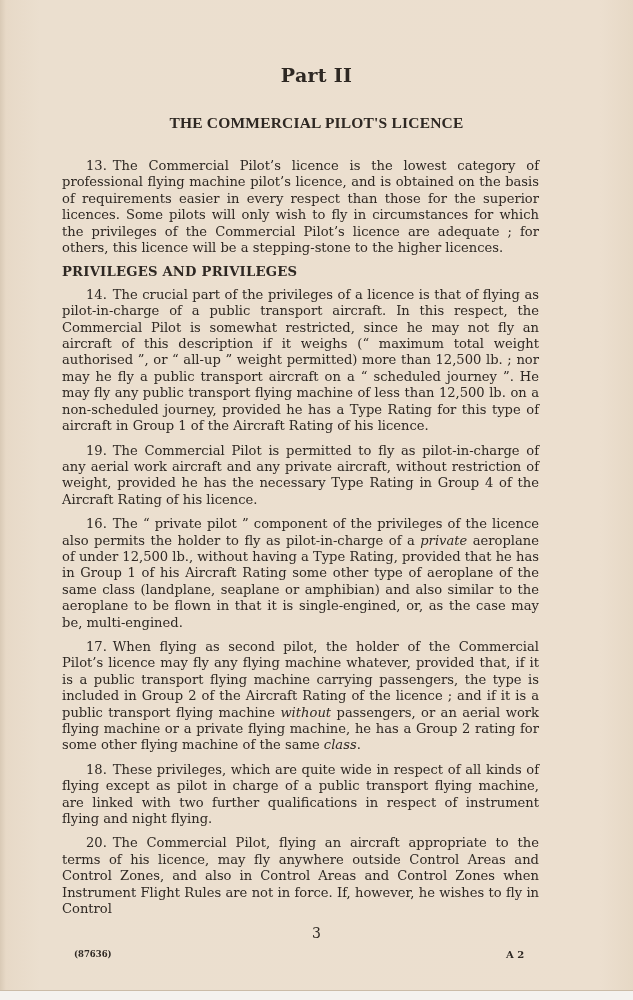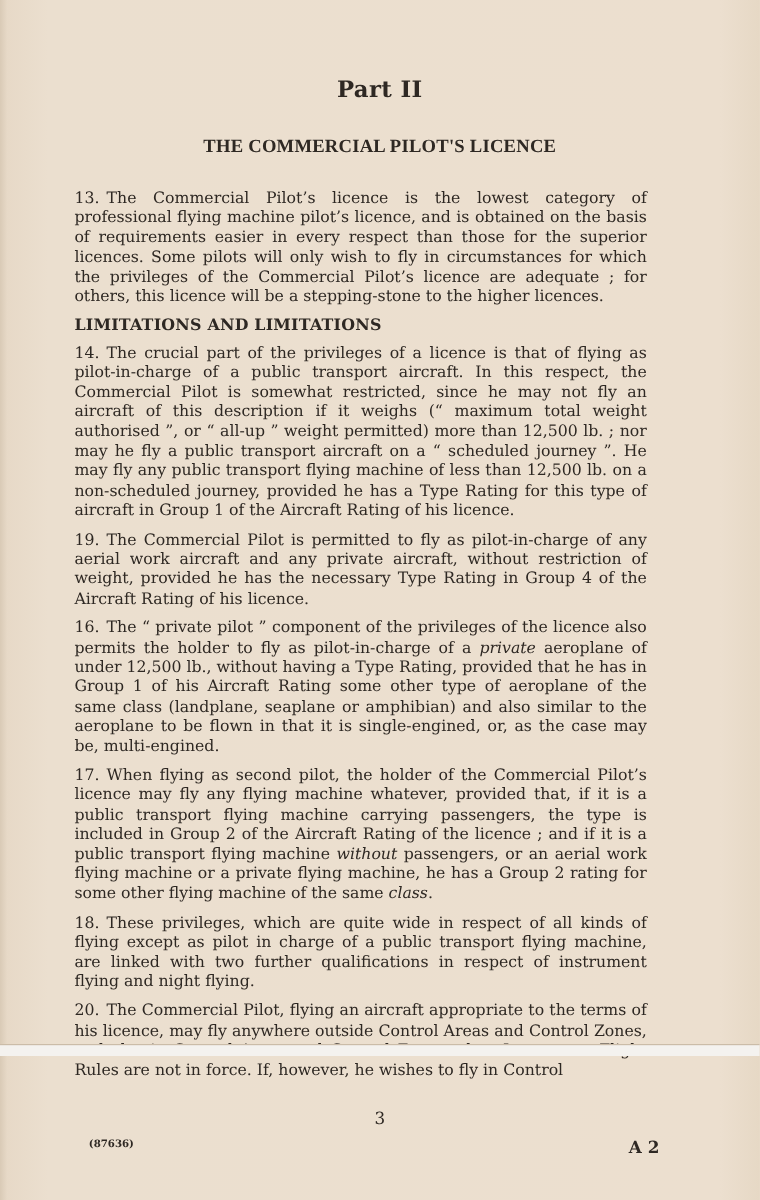--- a/index.html
+++ b/index.html
@@ -4,43 +4,43 @@
 <style>
   html, body { margin: 0; padding: 0; }
   body {
     width: 633px; height: 1000px; overflow: hidden;
     background: #e9dccb;
     background-image: linear-gradient(90deg, #d9cab6 0px, #e7d9c7 6px, #ebdfcf 40px, #ecdfcf 600px, #e6d8c5 633px);
     font-family: "DejaVu Serif", "Liberation Serif", serif;
     color: #2e2823;
     position: relative;
   }
-  .page { position: absolute; left: 0; top: 0; width: 633px; height: 880px; }
+  .page { position: absolute; left: 0; top: 0; width: 633px; height: 1000px; }
   .bottom-edge { position: absolute; left: 0; right: 0; bottom: 0; height: 9px; background: #f4f2ef; border-top: 1px solid #cbbca8; }
   .part { position: absolute; top: 64px; left: 0; width: 633px; text-align: center; font-weight: bold; font-size: 19px; letter-spacing: 0.3px; }
   .title { position: absolute; top: 114px; left: 0; width: 633px; text-align: center; font-weight: bold; font-size: 15.5px; letter-spacing: 0.2px; font-family: Liberation Serif, serif; }
   .body { position: absolute; left: 62px; width: 477px; font-size: 13.1px; line-height: 16.4px; text-align: justify; }
   .para { margin: 0 0 8px 0; text-indent: 0; }
-  .para .num { margin-right: 6px; }
+  .para .num { margin-right: 6px; margin-left: 24px; }
   .heading { font-weight: bold; font-size: 13.2px; letter-spacing: 0.2px; margin: 6px 0 6px 0; }
   .pagenum { position: absolute; top: 925px; left: 0; width: 633px; text-align: center; font-size: 14px; }
   .printcode { position: absolute; top: 949px; left: 74px; font-size: 8.5px; font-weight: bold; }
-  .signature { position: absolute; top: 949px; left: 524px; font-size: 14px; font-weight: bold; }
+  .signature { position: absolute; top: 949px; left: 506px; font-size: 10px; font-weight: bold; }
 </style>
 </head>
 <body>
 
 <div class="page">
   <div class="part">Part II</div>
   <div class="title">THE COMMERCIAL PILOT'S LICENCE</div>
 
   <div class="body" style="top:158px;">
     <p class="para"><span class="num">13.</span><span>The Commercial Pilot’s licence is the lowest category of professional flying machine pilot’s licence, and is obtained on the basis of requirements easier in every respect than those for the superior licences.  Some pilots will only wish to fly in circumstances for which the privileges of the Commercial Pilot’s licence are adequate ;  for others, this licence will be a stepping-stone to the higher licences.</span></p>
 
-    <div class="heading">LIMITATIONS AND LIMITATIONS</div>
+    <div class="heading">PRIVILEGES AND PRIVILEGES</div>
 
     <p class="para"><span class="num">14.</span><span>The crucial part of the privileges of a licence is that of flying as pilot-in-charge of a public transport aircraft.  In this respect, the Commercial Pilot is somewhat restricted, since he may not fly an aircraft of this description if it weighs (“ maximum total weight authorised ”, or “ all-up ” weight permitted) more than 12,500 lb. ;  nor may he fly a public transport aircraft on a “ scheduled journey ”.  He may fly any public transport flying machine of less than 12,500 lb. on a non-scheduled journey, provided he has a Type Rating for this type of aircraft in Group 1 of the Aircraft Rating of his licence.</span></p>
 
     <p class="para"><span class="num">19.</span><span>The Commercial Pilot is permitted to fly as pilot-in-charge of any aerial work aircraft and any private aircraft, without restriction of weight, provided he has the necessary Type Rating in Group 4 of the Aircraft Rating of his licence.</span></p>
 
     <p class="para"><span class="num">16.</span><span>The “ private pilot ” component of the privileges of the licence also permits the holder to fly as pilot-in-charge of a </span><em>private</em><span> aeroplane of under 12,500 lb., without having a Type Rating, provided that he has in Group 1 of his Aircraft Rating some other type of aeroplane of the same class (landplane, seaplane or amphibian) and also similar to the aeroplane to be flown in that it is single-engined, or, as the case may be, multi-engined.</span></p>
 
     <p class="para"><span class="num">17.</span><span>When flying as second pilot, the holder of the Commercial Pilot’s licence may fly any flying machine whatever, provided that, if it is a public transport flying machine carrying passengers, the type is included in Group 2 of the Aircraft Rating of the licence ;  and if it is a public transport flying machine </span><em>without</em><span> passengers, or an aerial work flying machine or a private flying machine, he has a Group 2 rating for some other flying machine of the same </span><em>class</em><span>.</span></p>
 
     <p class="para"><span class="num">18.</span><span>These privileges, which are quite wide in respect of all kinds of flying except as pilot in charge of a public transport flying machine, are linked with two further qualifications in respect of instrument flying and night flying.</span></p>

